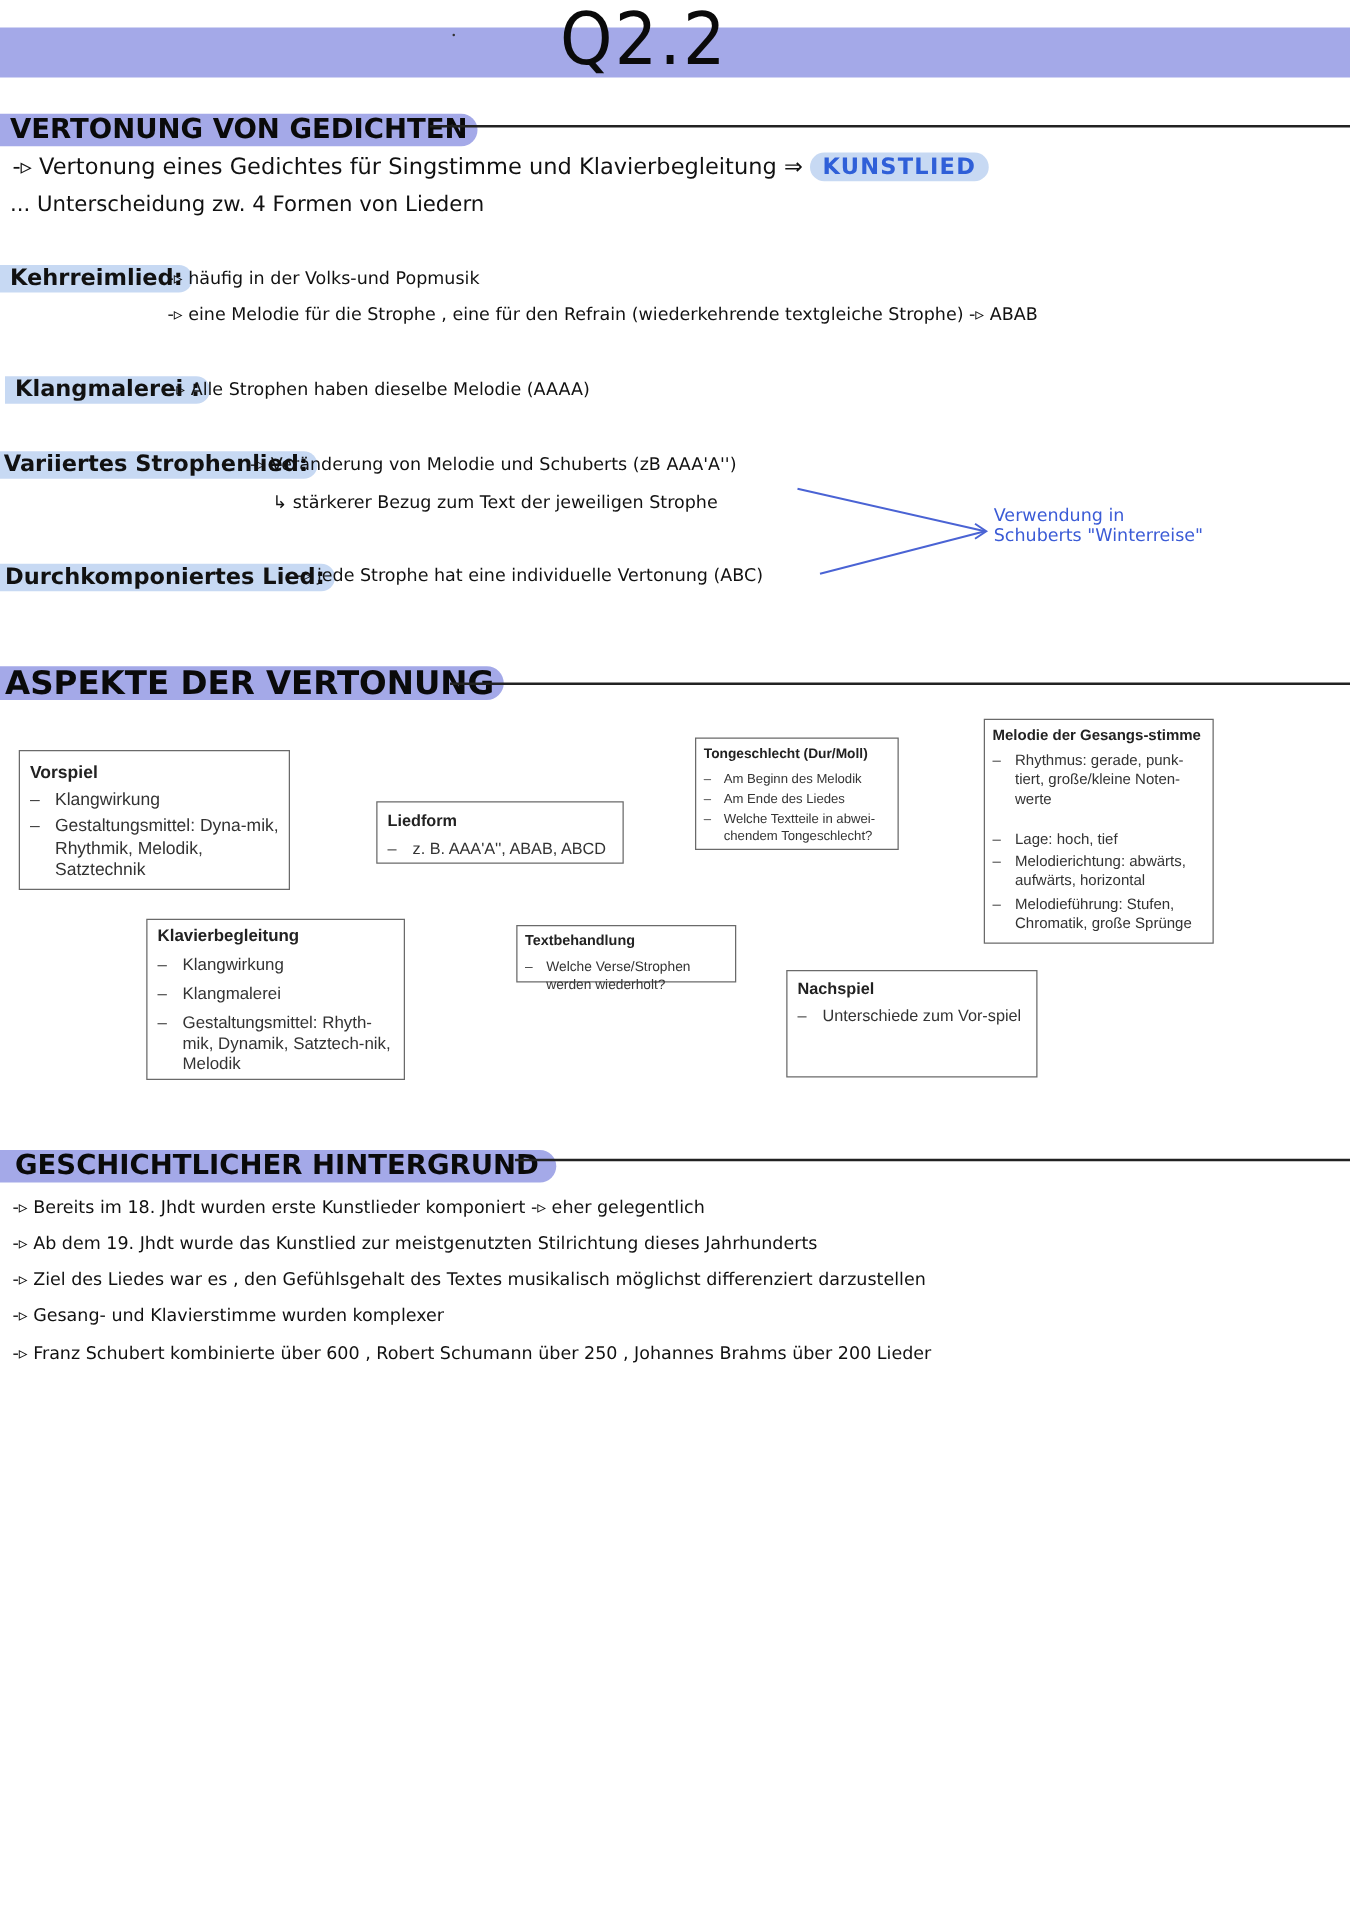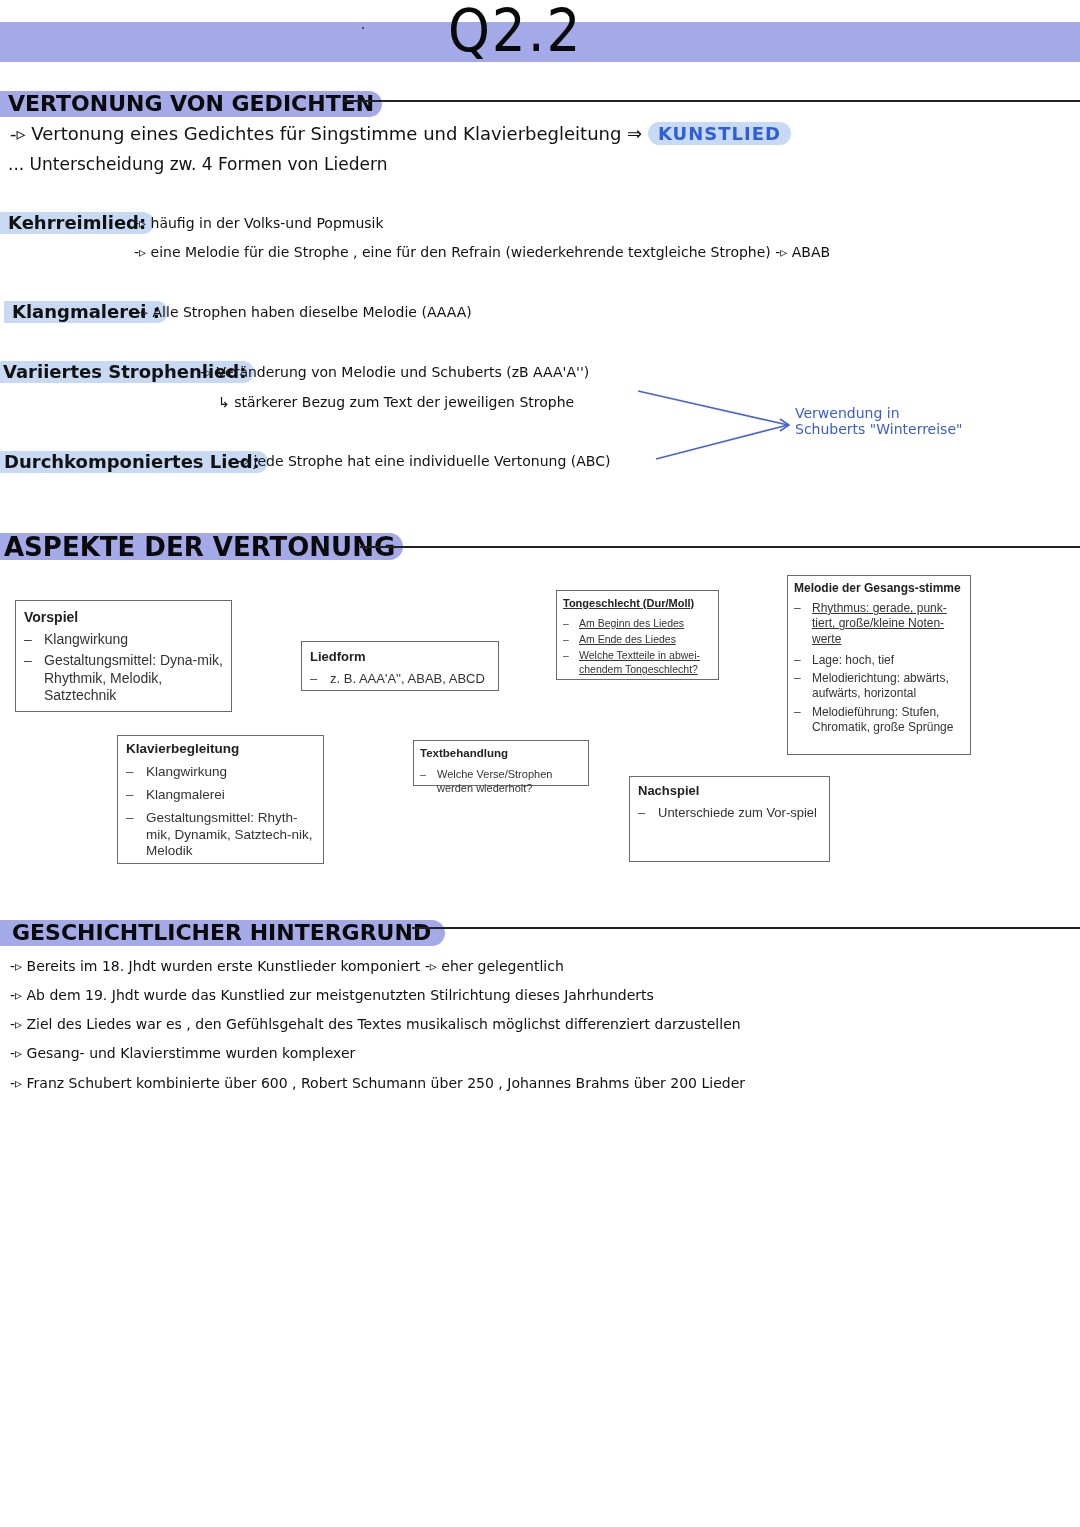--- a/index.html
+++ b/index.html
@@ -78,33 +78,33 @@
   </ul>
 </div>
 
 <div class="abs box" style="left:301px; top:641px; width:198px; height:50px; padding:6px 8px 0 8px; font-size:13px; line-height:1.35;">
   <h4 style="font-size:13px;">Liedform</h4>
   <ul>
       <li>z. B. AAA'A'', ABAB, ABCD</li>
     </ul>
 </div>
 
-<div class="abs box" style="left:556px; top:590px; width:163px; height:90px; padding:5px 6px 0 6px; font-size:10.5px; line-height:1.35;text-decoration:underline;">
+<div class="abs box" style="left:556px; top:590px; width:163px; height:90px; padding:5px 6px 0 6px; font-size:10.5px; line-height:1.35;">
   <h4 style="font-size:11px;">Tongeschlecht (Dur/Moll)</h4>
   <ul style="padding-top:1px;">
-    <li style="padding-left:16px; margin-bottom:2px;">Am Beginn des Liedes</li>
+    <li style="padding-left:16px; margin-bottom:2px;">Am Beginn des Melodik</li>
     <li style="padding-left:16px; margin-bottom:2px;">Am Ende des Liedes</li>
     <li style="padding-left:16px;">Welche Textteile in abwei-chendem Tongeschlecht?</li>
   </ul>
 </div>
 
 <div class="abs box" style="left:787px; top:575px; width:184px; height:180px; padding:5px 6px 0 6px; font-size:12px; line-height:1.27;">
   <h4 style="font-size:12px; margin-bottom:5px;">Melodie der Gesangs-stimme</h4>
   <ul>
-    <li style="margin-bottom:6px; padding-left:18px;text-decoration:underline;">Rhythmus: gerade, punk-tiert, große/kleine Noten-werte</li>
+    <li style="margin-bottom:17px; padding-left:18px;">Rhythmus: gerade, punk-tiert, große/kleine Noten-werte</li>
     <li style="margin-bottom:3px; padding-left:18px;">Lage: hoch, tief</li>
     <li style="margin-bottom:3px; padding-left:18px;">Melodierichtung: abwärts, aufwärts, horizontal</li>
     <li style="padding-left:18px;">Melodieführung: Stufen, Chromatik, große Sprünge</li>
   </ul>
 </div>
 
 <div class="abs box" style="left:117px; top:735px; width:207px; height:129px; padding:5px 8px 0 8px; font-size:13.5px; line-height:1.25;">
   <h4 style="font-size:13.5px; margin-bottom:6px;">Klavierbegleitung</h4>
   <ul>
     <li style="margin-bottom:6px;">Klangwirkung</li>

